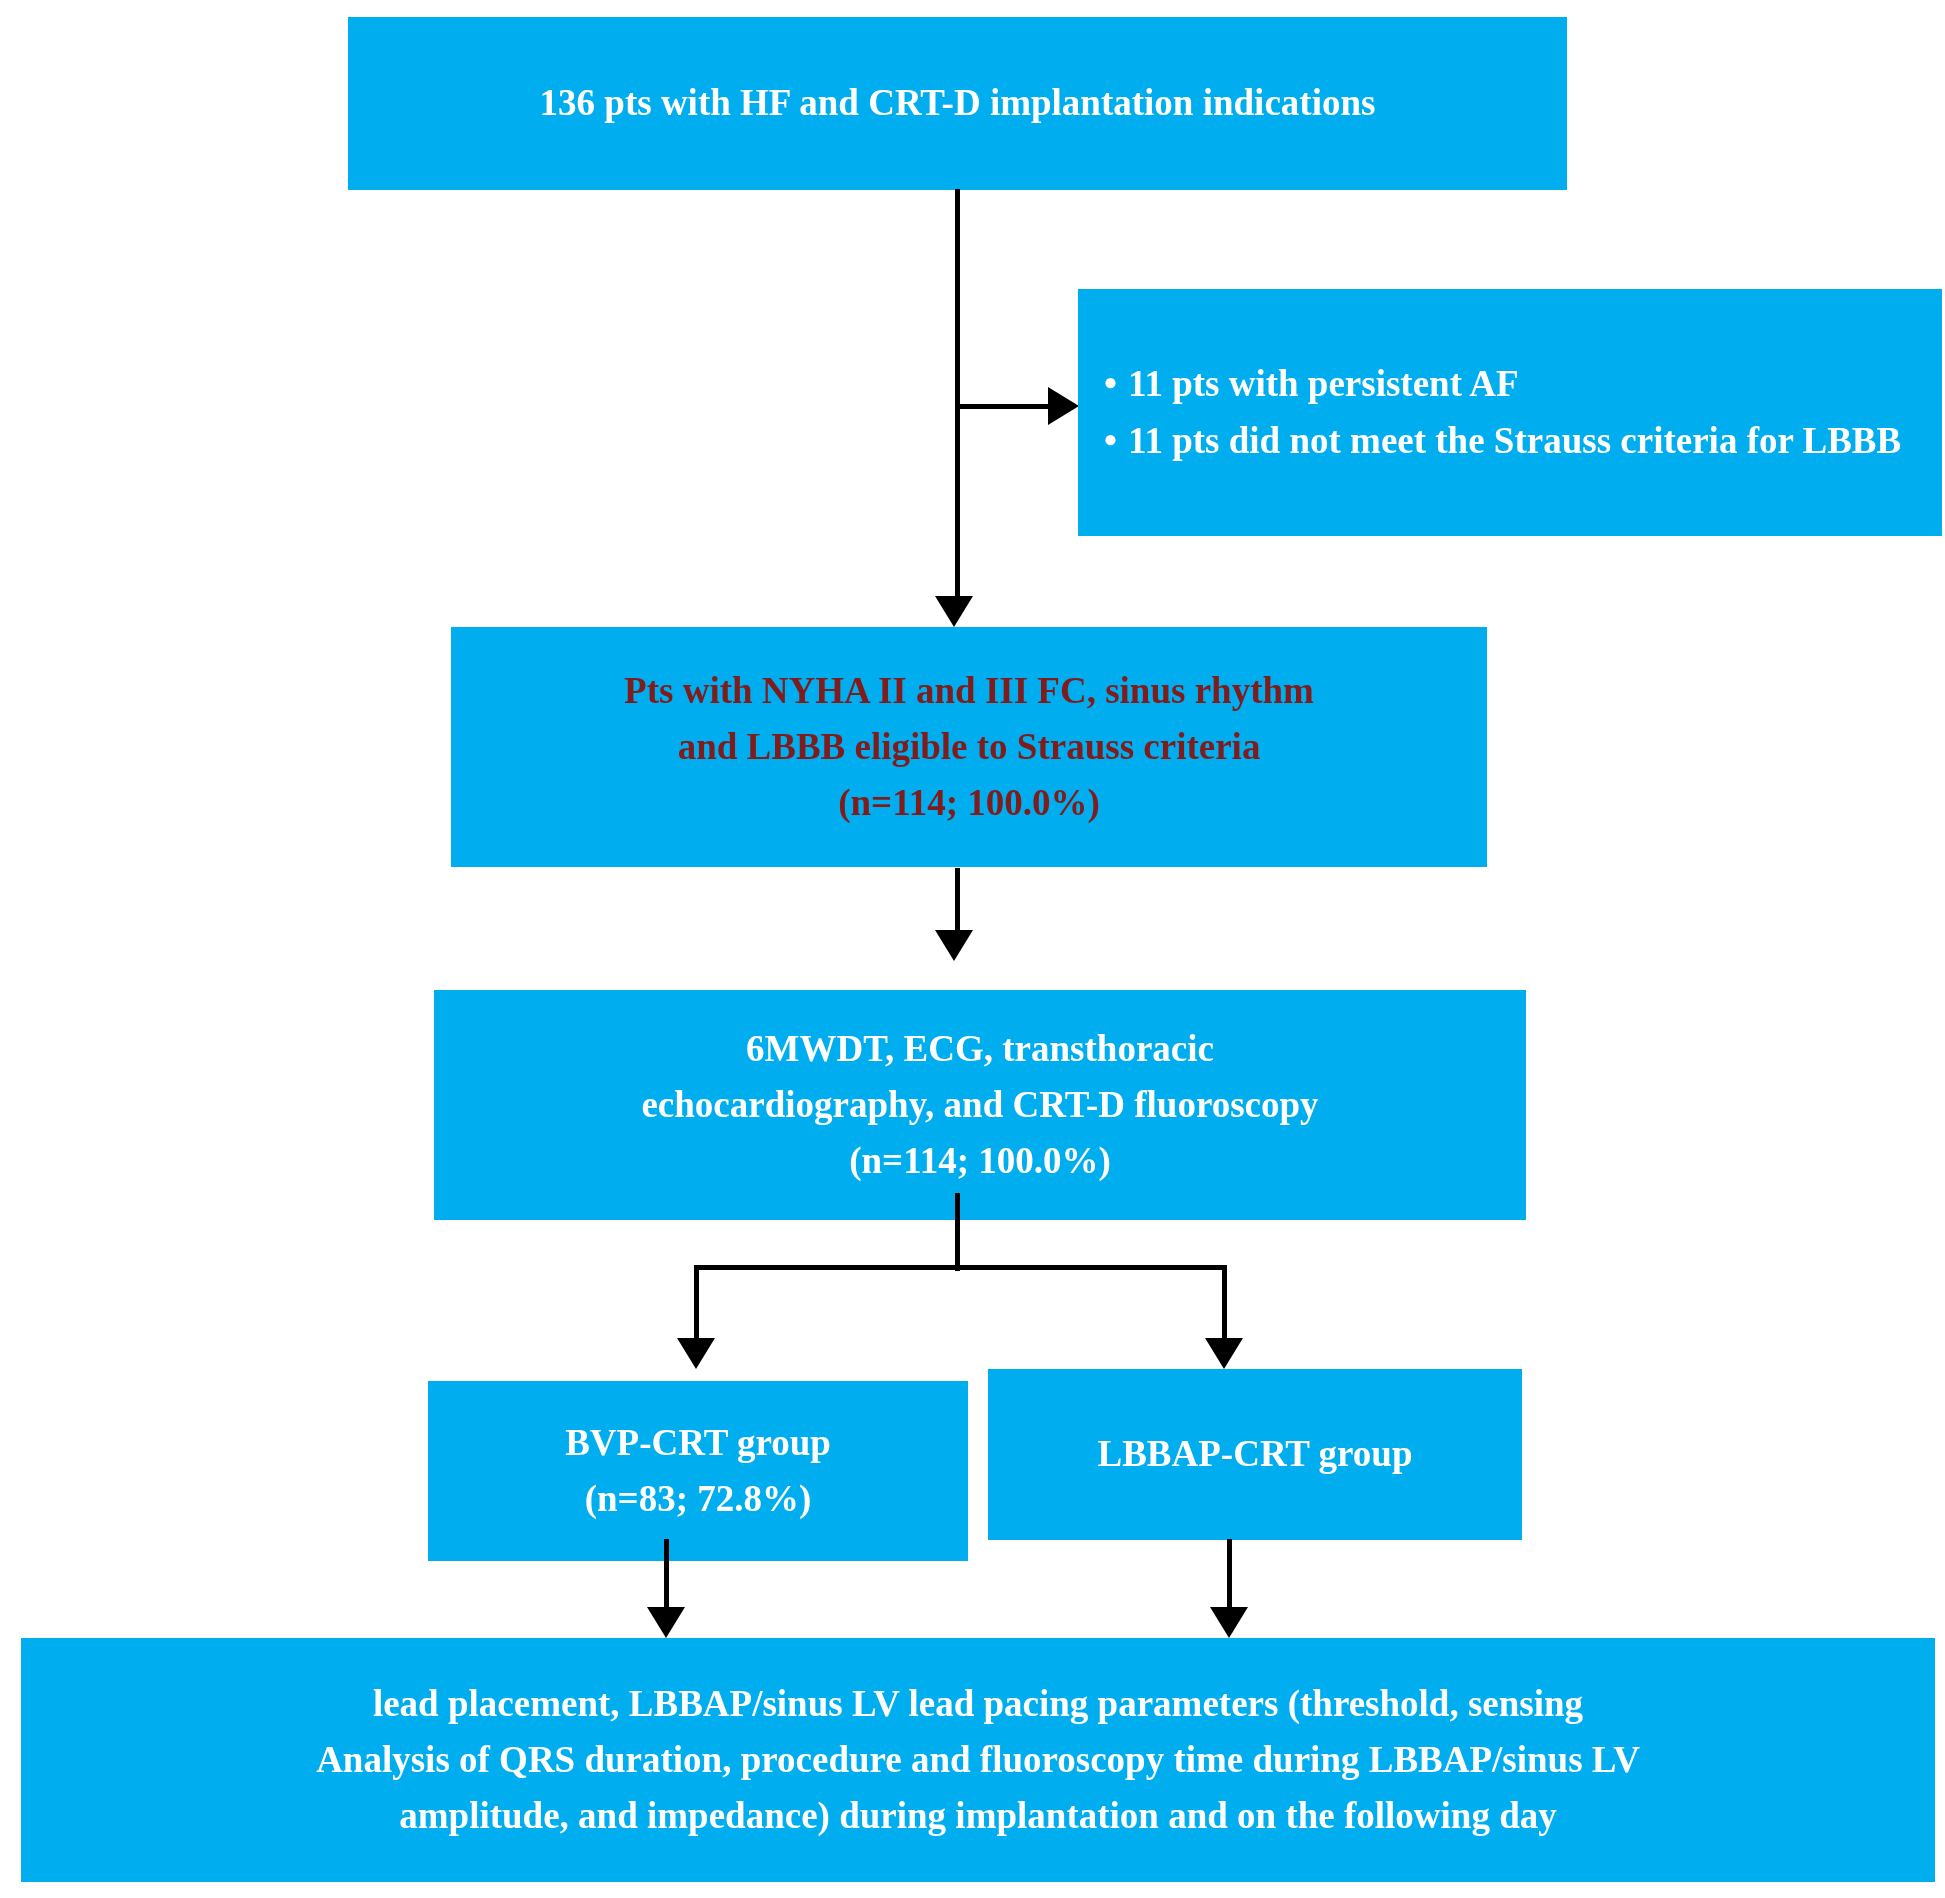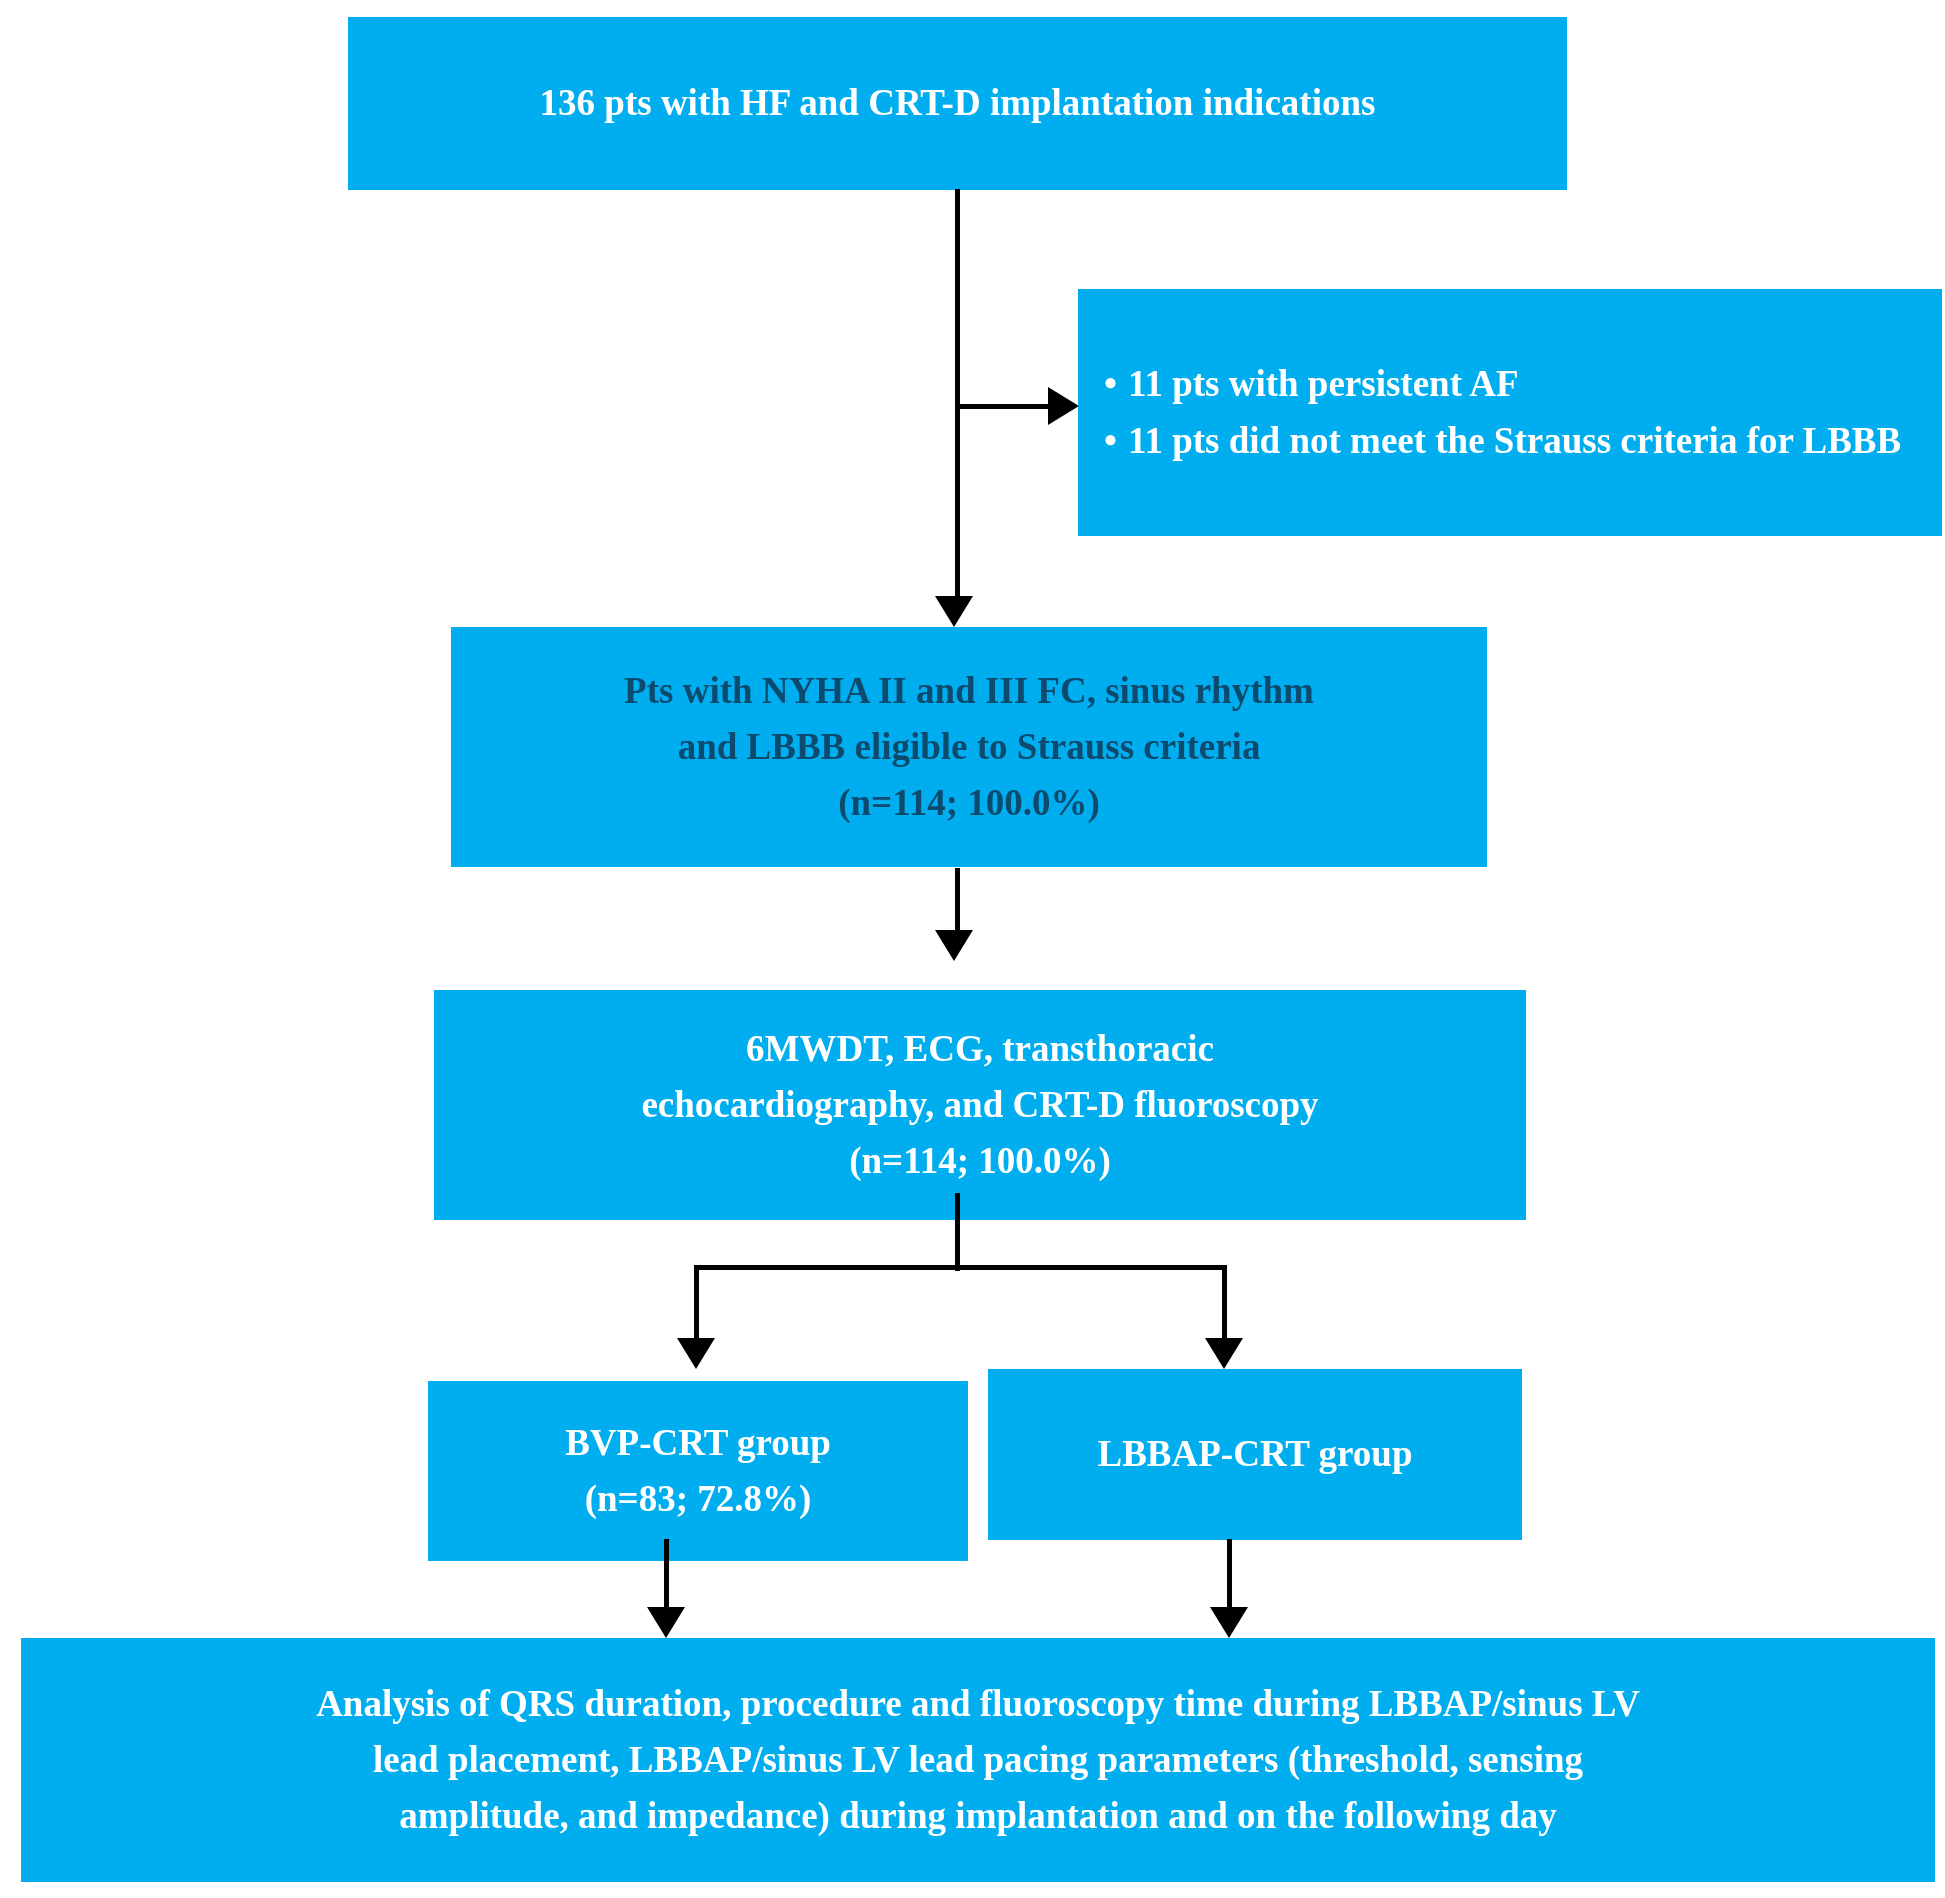--- a/index.html
+++ b/index.html
@@ -116,21 +116,21 @@
     <div class="bullet-line">
       <span class="bullet-dot">•</span>
       <span class="bullet-text">11 pts with persistent AF</span>
     </div>
     <div class="bullet-line">
       <span class="bullet-dot">•</span>
       <span class="bullet-text">11 pts did not meet the Strauss criteria for LBBB</span>
     </div>
   </div>
 
-  <div class="node" id="node-eligible" style="--accent: #00AEEF; color: #0c4a6e;">
+  <div class="node" id="node-eligible" style="--accent: #00AEEF; color: #7f1d1d;">
     <span class="line">Pts with NYHA II and III FC, sinus rhythm</span>
     <span class="line">and LBBB eligible to Strauss criteria</span>
     <span class="line">(n=114; 100.0%)</span>
   </div>
 
   <div class="conn vline" id="spine-eligible" style="background: rgb(0, 0, 0);"></div>
   <div class="arrow-down" id="spine-eligible-head" style="border-top-color: rgb(0, 0, 0);"></div>
 
   <div class="node" id="node-workup" style="--accent: #00AEEF; color: rgb(255, 255, 255);">
     <span class="line">6MWDT, ECG, transthoracic</span>
@@ -153,19 +153,19 @@
   <div class="node" id="node-lbbap" style="--accent: #00AEEF; color: rgb(255, 255, 255);">
     <span class="line">LBBAP-CRT group</span>
   </div>
 
   <div class="conn vline" id="drop-bvp" style="background: rgb(0, 0, 0);"></div>
   <div class="arrow-down" id="drop-bvp-head" style="border-top-color: rgb(0, 0, 0);"></div>
   <div class="conn vline" id="drop-lbbap" style="background: rgb(0, 0, 0);"></div>
   <div class="arrow-down" id="drop-lbbap-head" style="border-top-color: rgb(0, 0, 0);"></div>
 
   <div class="node" id="node-analysis" style="--accent: #00AEEF; color: rgb(255, 255, 255);">
+    <span class="line">lead placement, LBBAP/sinus LV lead pacing parameters (threshold, sensing</span>
     <span class="line">Analysis of QRS duration, procedure and fluoroscopy time during LBBAP/sinus LV</span>
-    <span class="line">lead placement, LBBAP/sinus LV lead pacing parameters (threshold, sensing</span>
     <span class="line">amplitude, and impedance) during implantation and on the following day</span>
   </div>
 
 </div>
 
 
 </body></html>

